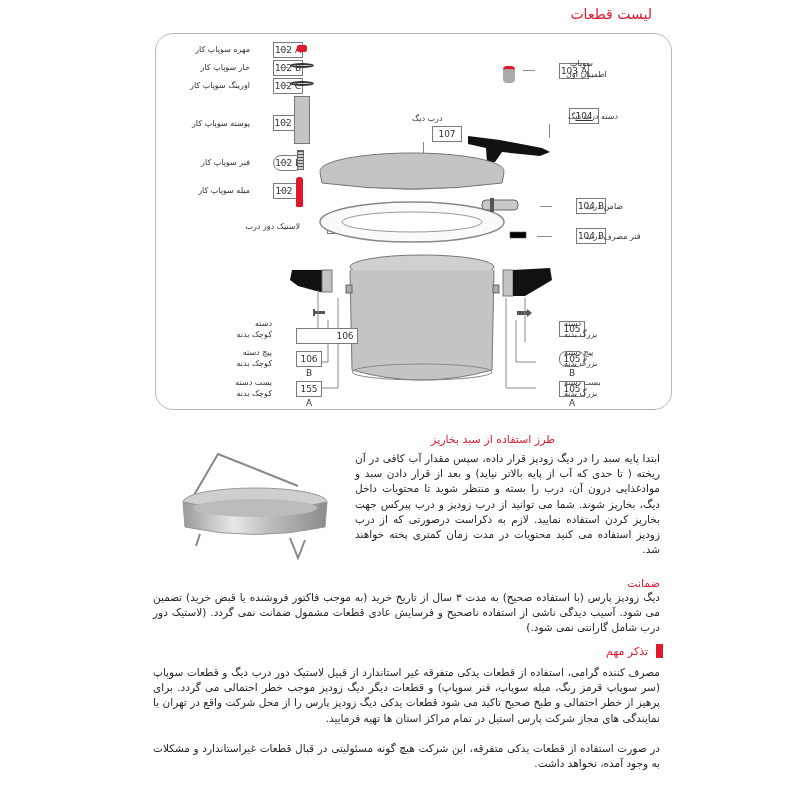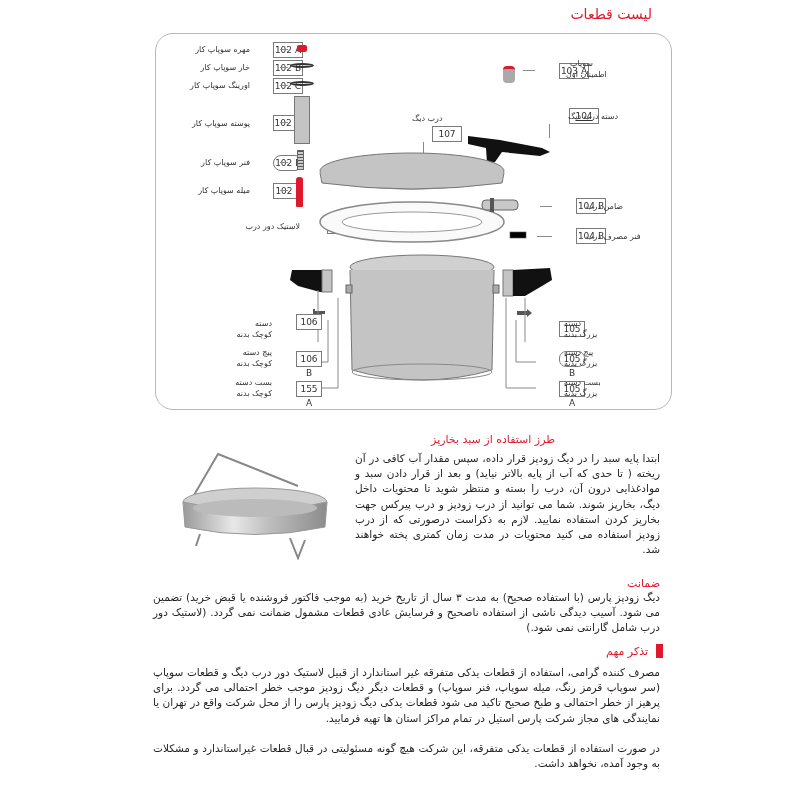--- a/index.html
+++ b/index.html
@@ -128,21 +128,21 @@
   <polyline points="178,290 178,332 160,332" stroke="#8a8a8a" fill="none"></polyline>
   <polyline points="188,268 188,358 160,358" stroke="#8a8a8a" fill="none"></polyline>
   <polyline points="375,268 375,312" stroke="#8a8a8a" fill="none"></polyline>
   <polyline points="366,290 366,332 386,332" stroke="#8a8a8a" fill="none"></polyline>
   <polyline points="356,268 356,358 386,358" stroke="#8a8a8a" fill="none"></polyline>
 </svg>
 
 <div>
   <span class="part-label" style="right:528px; top:318px;">دسته</span>
   <span class="part-label" style="right:528px; top:329px;">کوچک بدنه</span>
-  <div class="code-box" style="left:273px; top:314px; width:24px;">106</div>
+  <div class="code-box" style="left:273px; top:328px; width:24px;padding-left:36px;">106</div>
 </div>
 <div>
   <span class="part-label" style="right:528px; top:347px;">پیچ دسته</span>
   <span class="part-label" style="right:528px; top:358px;">کوچک بدنه</span>
   <div class="code-box" style="left:273px; top:351px; width:24px;">106 B</div>
 </div>
 <div>
   <span class="part-label" style="right:528px; top:377px;">بست دسته</span>
   <span class="part-label" style="right:528px; top:388px;">کوچک بدنه</span>
   <div class="code-box" style="left:273px; top:381px; width:24px;">155 A</div>

